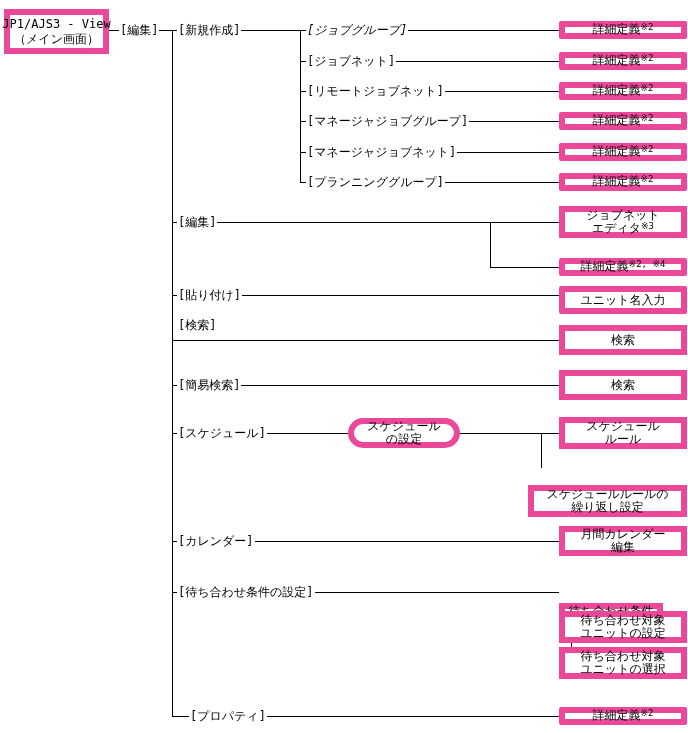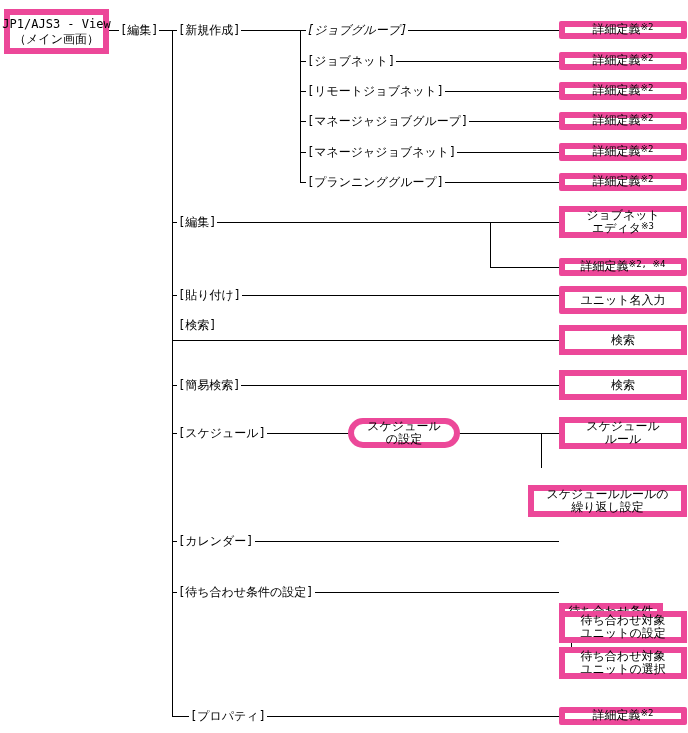--- a/index.html
+++ b/index.html
@@ -127,20 +127,24 @@
   </div>
   <div class="box" style="left:559px; top:417px; width:128px; height:32px;">
     <div class="nline"><span>スケジュール</span></div>
     <div class="nline"><span>ルール</span></div>
   </div>
   <div class="box" style="left:528px; top:467px; width:159px; height:32px;margin-top:18px;">
     <div class="nline"><span>スケジュールルールの</span></div>
     <div class="nline"><span>繰り返し設定</span></div>
   </div>
 
+  <div class="box" style="left:559px; top:526px; width:128px; height:30px;">
+    <div class="nline"><span>月間カレンダー</span></div>
+    <div class="nline"><span>編集</span></div>
+  </div>
 
   <div class="box" style="left:559px; top:577px; width:104px; height:30px;margin-top:26px;">
     <div class="nline"><span>待ち合わせ条件</span></div>
     <div class="nline"><span>の設定</span></div>
   </div>
   <div class="box" style="left:559px; top:611px; width:128px; height:32px;">
     <div class="nline"><span>待ち合わせ対象</span></div>
     <div class="nline"><span>ユニットの設定</span></div>
   </div>
   <div class="box" style="left:559px; top:647px; width:128px; height:32px;">

